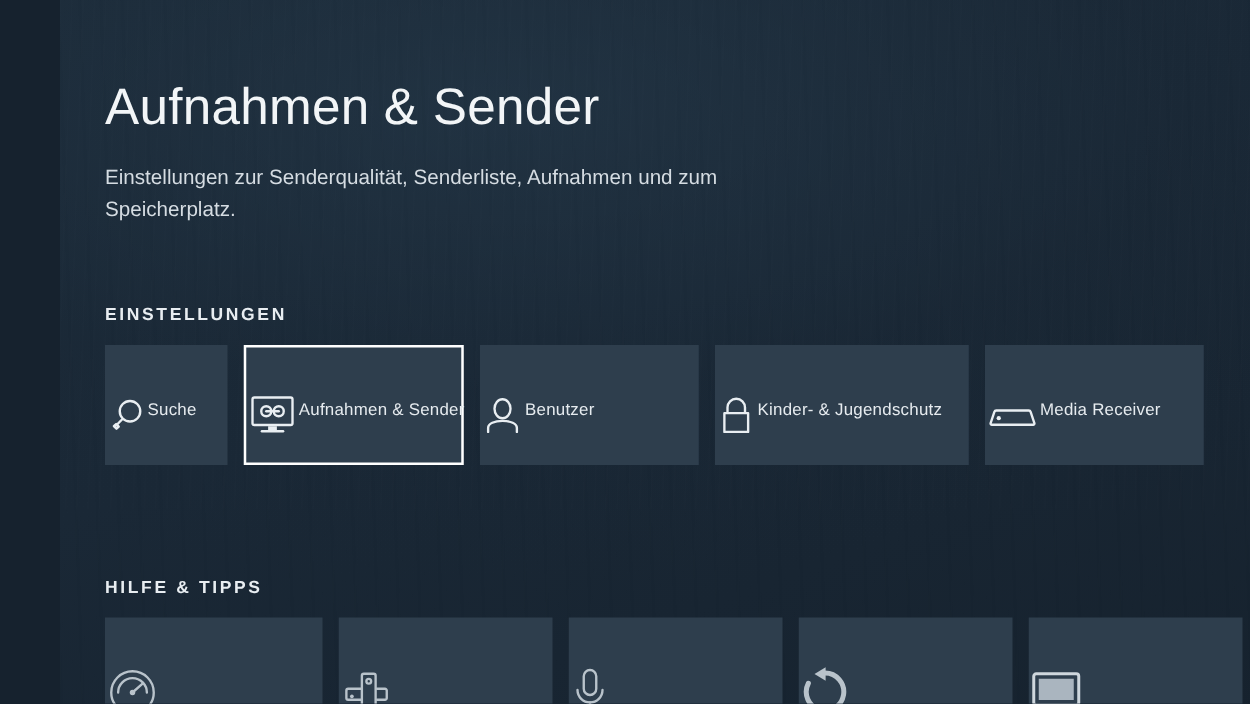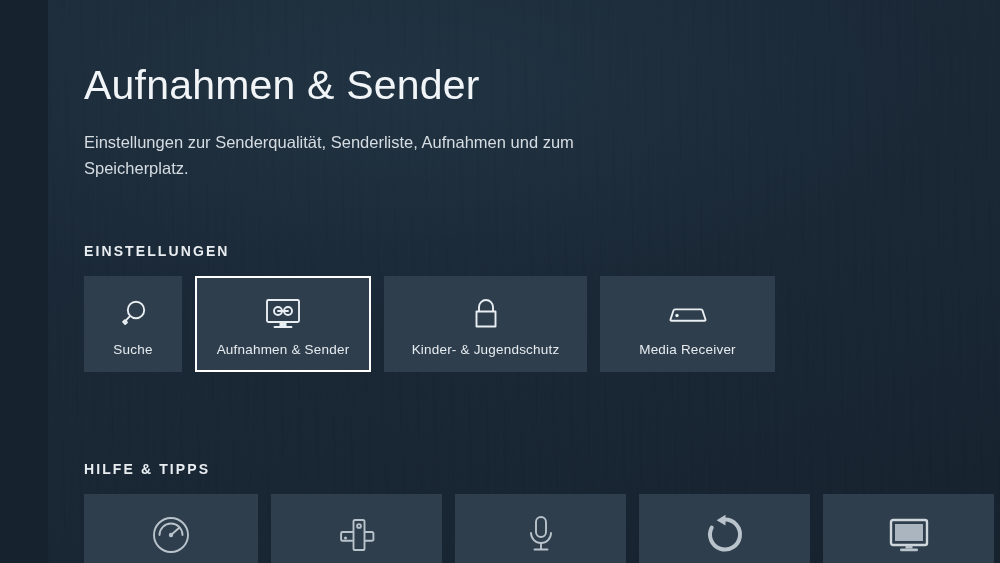--- a/index.html
+++ b/index.html
@@ -85,21 +85,21 @@
   }
   #row-settings { top: 276px; }
   #row-help { top: 494px; }
 
   .tile {
     position: relative;
     box-sizing: border-box;
     height: 96px;
     background: #2e3e4d;
     display: flex;
-    flex-direction: column;
+    flex-direction: row;
     align-items: center;
     justify-content: flex-start;
     flex: 0 0 auto;
   }
   #row-help .tile { height: 100px; }
   .tile .icon {
     height: 42px;
     margin-top: 17px;
     display: flex;
     align-items: center;
@@ -155,20 +155,29 @@
           <circle class="st" cx="16" cy="15" r="4"></circle>
           <circle class="st" cx="26" cy="15" r="4"></circle>
           <line class="st" x1="16" y1="15" x2="26" y2="15"></line>
           <rect class="fl" x="17.5" y="27" width="7" height="3"></rect>
           <line class="st" x1="12.5" y1="31" x2="29.5" y2="31"></line>
         </svg>
       </span>
       <span class="label">Aufnahmen &amp; Sender</span>
     </div>
 
+    <div class="tile" style="width:175px">
+      <span class="icon">
+        <svg width="36" height="36" viewBox="0 0 36 36">
+          <ellipse class="st" cx="18" cy="12" rx="6.4" ry="7.6"></ellipse>
+          <path class="st" d="M6.5 30.5 v-3.2 c0-3.4 5.1-5.6 11.5-5.6 s11.5 2.2 11.5 5.6 v3.2"></path>
+        </svg>
+      </span>
+      <span class="label">Benutzer</span>
+    </div>
 
 
     <div class="tile" style="width:203px">
       <span class="icon">
         <svg width="34" height="36" viewBox="0 0 34 36">
           <path class="st" d="M10 15 V11 a7 7 0 0 1 14 0 v4"></path>
           <rect class="st" x="7.5" y="15.5" width="19" height="15"></rect>
         </svg>
       </span>
       <span class="label">Kinder- &amp; Jugendschutz</span>

